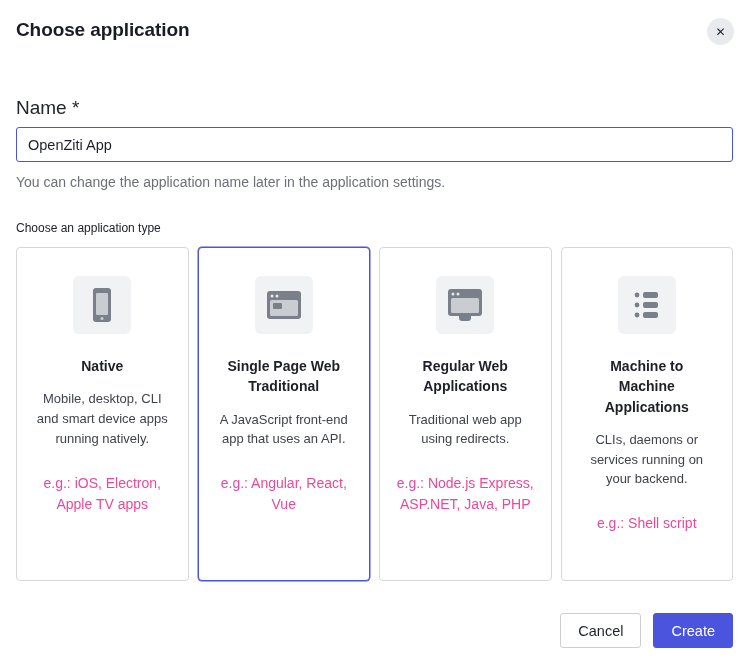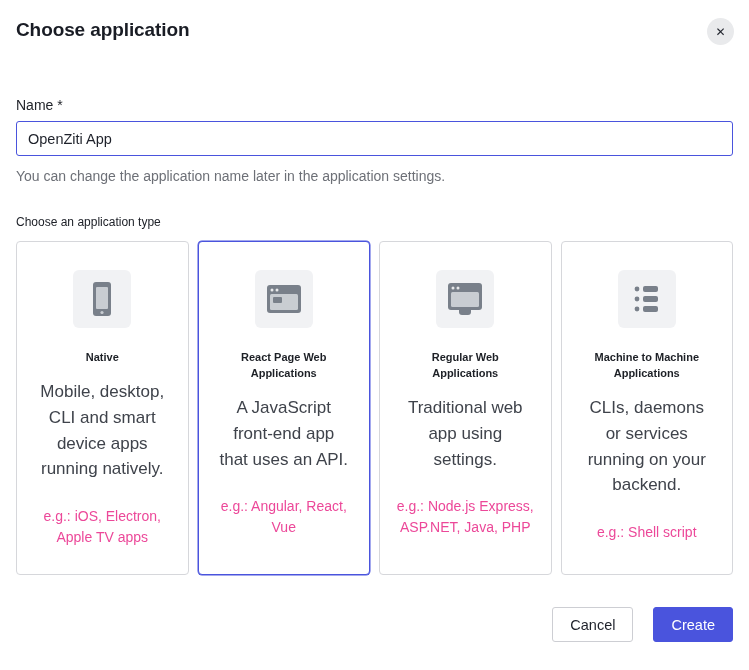--- a/index.html
+++ b/index.html
@@ -30,21 +30,21 @@
     border: none;
     background: #e9eaec;
     color: #1e212a;
     font-size: 12px;
     line-height: 1;
     display: flex; align-items: center; justify-content: center;
     cursor: pointer;
   }
   .field-label {
     margin-top: 56px;
-    font-size: 14px;
+    font-size: 19px;
     font-weight: 500;
     color: #22252b;
   }
   .name-input {
     margin-top: 8px;
     width: 100%;
     height: 35px;
     border: 1px solid var(--accent, #4a54dd);
     border-radius: 3px;
     padding: 12px 11px;
@@ -84,47 +84,47 @@
     box-shadow: 0 0 0 0.5px var(--accent, #4a54dd);
   }
   .icon-box {
     width: 58px; height: 58px;
     margin: 12px auto 22px auto;
     background: #f1f2f4;
     border-radius: 6px;
     display: flex; align-items: center; justify-content: center;
   }
   .card-title {
-    font-size: 11px;
+    font-size: 14px;
     font-weight: 600;
     color: #1d2026;
     line-height: 1.45;
     max-width: 122px;
     margin: 0 auto 13px auto;
   }
   .card-desc {
-    font-size: 17px;
+    font-size: 13px;
     color: #3f434b;
     line-height: 1.52;
     max-width: 132px;
     margin: 0 auto;
   }
   .card-example {
     font-size: 14px;
     color: #ec4899;
     line-height: 1.5;
     max-width: 142px;
     margin: 24px auto 0 auto;
   }
   .footer {
     margin-top: 32px;
     display: flex;
     justify-content: flex-end;
     align-items: center;
-    gap: 20px;
+    gap: 12px;
   }
   .btn {
     height: 35px;
     padding: 0 17px;
     border-radius: 3px;
     font-family: "Liberation Sans", sans-serif;
     font-size: 14.5px;
     font-weight: 500;
     cursor: pointer;
   }
@@ -177,37 +177,37 @@
     <div class="card selected">
       <div class="icon-box">
         <svg width="56" height="56" viewBox="0 0 56 56" aria-hidden="true">
           <rect x="11" y="14" width="34" height="28" rx="3" fill="#79808a"></rect>
           <circle cx="16" cy="19" r="1.5" fill="#e8e9eb"></circle>
           <circle cx="21" cy="19" r="1.5" fill="#e8e9eb"></circle>
           <rect x="14" y="23" width="28" height="16" rx="1.5" fill="#c9cdd2"></rect>
           <rect x="17" y="26" width="9" height="6" rx="1" fill="#79808a"></rect>
         </svg>
       </div>
-      <div class="card-title">React Page Web Applications</div>
+      <div class="card-title">Single Page Web Traditional</div>
       <div class="card-desc">A JavaScript front-end app that uses an API.</div>
       <div class="card-example">e.g.: Angular, React, Vue</div>
     </div>
 
     <div class="card">
       <div class="icon-box">
         <svg width="56" height="56" viewBox="0 0 56 56" aria-hidden="true">
           <rect x="11" y="12" width="34" height="27" rx="3" fill="#79808a"></rect>
           <circle cx="16" cy="17" r="1.5" fill="#e8e9eb"></circle>
           <circle cx="21" cy="17" r="1.5" fill="#e8e9eb"></circle>
           <rect x="14" y="21" width="28" height="15" rx="1.5" fill="#c9cdd2"></rect>
           <path d="M22 39 h12 v2 a3 3 0 0 1 -3 3 h-6 a3 3 0 0 1 -3 -3 z" fill="#79808a"></path>
         </svg>
       </div>
       <div class="card-title">Regular Web Applications</div>
-      <div class="card-desc">Traditional web app using settings.</div>
+      <div class="card-desc">Traditional web app using redirects.</div>
       <div class="card-example">e.g.: Node.js Express, ASP.NET, Java, PHP</div>
     </div>
 
     <div class="card">
       <div class="icon-box">
         <svg width="56" height="56" viewBox="0 0 56 56" aria-hidden="true">
           <g fill="#79808a">
             <circle cx="18" cy="18" r="2.4"></circle>
               <rect x="24" y="15" width="15" height="6" rx="2"></rect>
             <circle cx="18" cy="28" r="2.4"></circle>

